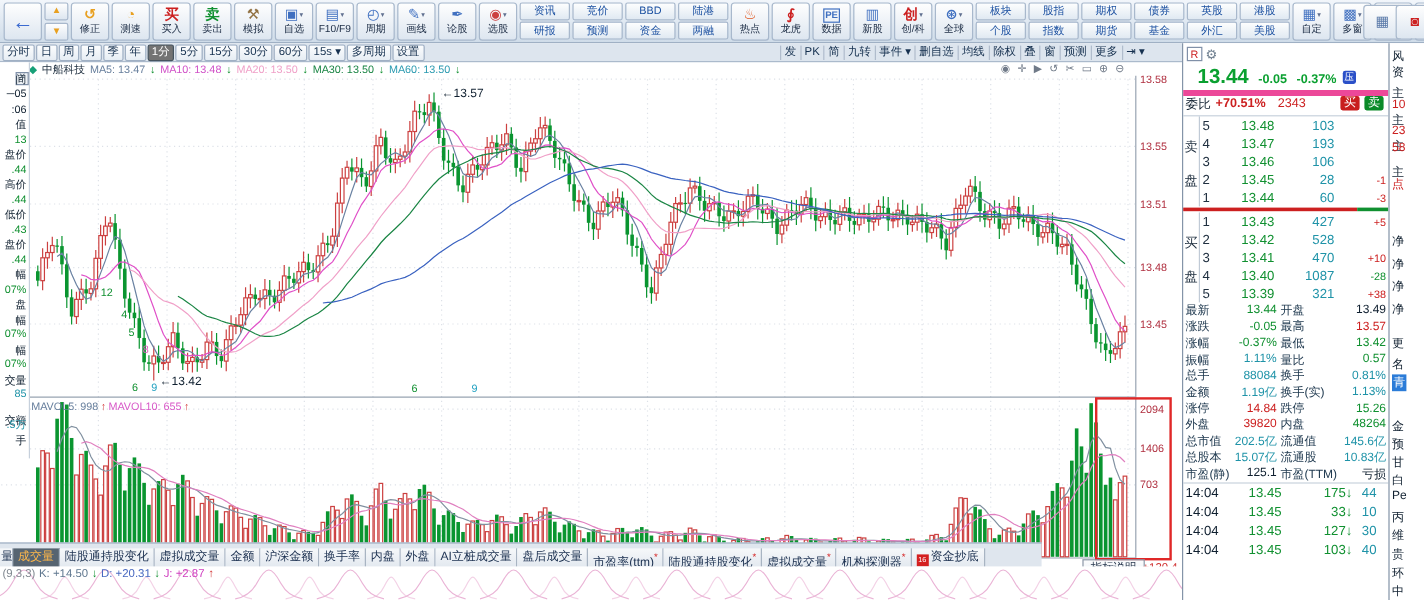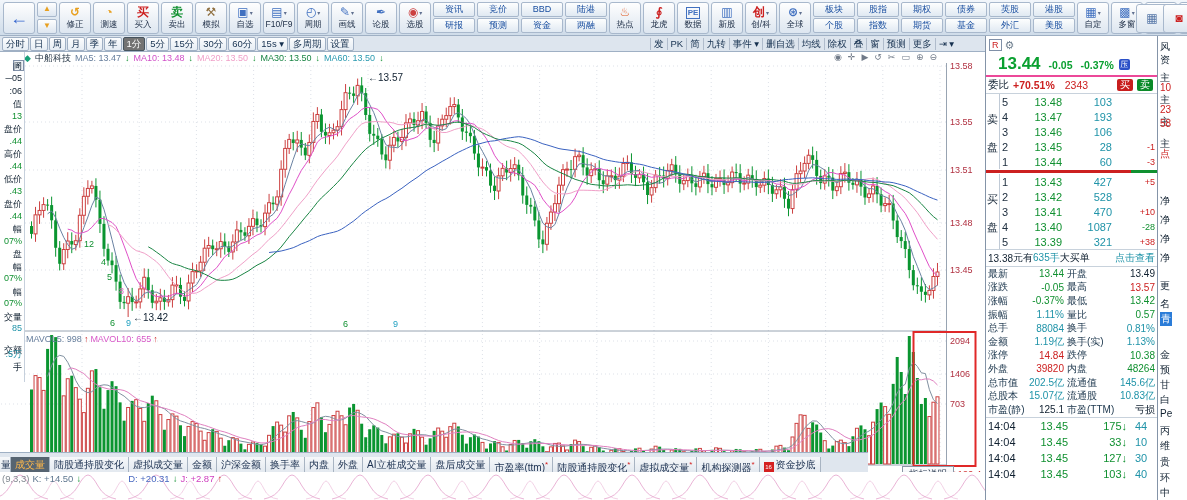--- a/index.html
+++ b/index.html
@@ -63,21 +63,21 @@
                border-left:1px solid #8494a8;font-size:11px;box-sizing:border-box;color:#102030;}
   .q-head{height:18px;display:flex;align-items:center;}
   .rbadge{border:1px solid #8090a8;color:#cc2020;font-size:9px;line-height:10px;padding:0 2px;margin:0 3px;}
   .q-title{flex:1;text-align:center;color:#12949c;font-weight:bold;font-size:13.5px;white-space:nowrap;}
   .q-gear{color:#708090;font-size:11px;margin-right:4px;}
   .q-price{display:flex;align-items:baseline;padding-left:12px;height:21px;}
   .q-price .big{font-size:17px;font-weight:bold;color:#0aa030;}
   .q-price .chg{font-size:10.5px;color:#0aa030;margin-left:8px;font-weight:bold;}
   .q-badge{display:inline-block;background:#2b50c8;color:#fff;font-size:8px;line-height:11px;width:11px;text-align:center;
            border-radius:2px;margin-left:5px;align-self:center;}
-  .q-weibi{display:flex;align-items:center;height:16px;border-top:2px solid #ec4899;border-bottom:1px solid #c8d2dc;
+  .q-weibi{display:flex;height:16px;border-top:5px solid #ec4899;border-bottom:1px solid #c8d2dc;
            font-size:10.5px;padding:0 2px;}
   .q-weibi .wv{color:#cc2020;font-weight:bold;margin-left:4px;}
   .q-weibi .wc{color:#cc2020;margin-left:10px;}
   .bsbtn{width:16px;height:12px;line-height:12px;text-align:center;color:#fff;font-size:10px;border-radius:2px;margin-left:4px;}
   .bsbtn.b{background:#c81e1e;margin-left:auto;}
   .bsbtn.s{background:#0a8a28;margin-right:2px;}
   .lvlblock{display:flex;}
   .sidecol{width:13px;position:relative;border-right:1px solid #c0cad6;color:#203040;font-size:11px;}
   .sidecol span{position:absolute;left:1px;}
   .lvlrows{flex:1;}
@@ -1120,21 +1120,21 @@
         <div class="tab"><span>机构探测器</span><span class="mk">*</span></div>
         <div class="tab"><span class="ric">16</span><span>资金抄底</span></div>
       </div>
     <div id="ind-note">指标说明</div>
     <div id="vol-extra">+120.4</div>
     <div id="kdj">
       <svg width="985" height="28" id="kdjsvg">
           <path d="M34,27 Q44,26 48,17 Q52,9 54,9 Q56,9 60,17 Q64,26 74,27 M102,27 Q112,26 116,17 Q120,9 122,9 Q124,9 128,17 Q132,26 142,27 M170,27 Q180,26 184,17 Q188,9 190,9 Q192,9 196,17 Q200,26 210,27 M238,27 Q248,26 252,17 Q256,9 258,9 Q260,9 264,17 Q268,26 278,27 M306,27 Q316,26 320,17 Q324,9 326,9 Q328,9 332,17 Q336,26 346,27 M374,27 Q384,26 388,17 Q392,9 394,9 Q396,9 400,17 Q404,26 414,27 M442,27 Q452,26 456,17 Q460,9 462,9 Q464,9 468,17 Q472,26 482,27 M510,27 Q520,26 524,17 Q528,9 530,9 Q532,9 536,17 Q540,26 550,27 M578,27 Q588,26 592,17 Q596,9 598,9 Q600,9 604,17 Q608,26 618,27 M646,27 Q656,26 660,17 Q664,9 666,9 Q668,9 672,17 Q676,26 686,27 M714,27 Q724,26 728,17 Q732,9 734,9 Q736,9 740,17 Q744,26 754,27 M782,27 Q792,26 796,17 Q800,9 802,9 Q804,9 808,17 Q812,26 822,27 M850,27 Q860,26 864,17 Q868,9 870,9 Q872,9 876,17 Q880,26 890,27 M918,27 Q928,26 932,17 Q936,9 938,9 Q940,9 944,17 Q948,26 958,27 M986,27 Q996,26 1000,17 Q1004,9 1006,9 Q1008,9 1012,17 Q1016,26 1026,27 " fill="none" stroke="#f3d2e6" stroke-width="1"></path>
           <path d="M-8,27 Q4,25 10,14 Q16,3 20,3 Q24,3 30,14 Q36,25 48,27 M60,27 Q72,25 78,14 Q84,3 88,3 Q92,3 98,14 Q104,25 116,27 M128,27 Q140,25 146,14 Q152,3 156,3 Q160,3 166,14 Q172,25 184,27 M196,27 Q208,25 214,14 Q220,3 224,3 Q228,3 234,14 Q240,25 252,27 M264,27 Q276,25 282,14 Q288,3 292,3 Q296,3 302,14 Q308,25 320,27 M332,27 Q344,25 350,14 Q356,3 360,3 Q364,3 370,14 Q376,25 388,27 M400,27 Q412,25 418,14 Q424,3 428,3 Q432,3 438,14 Q444,25 456,27 M468,27 Q480,25 486,14 Q492,3 496,3 Q500,3 506,14 Q512,25 524,27 M536,27 Q548,25 554,14 Q560,3 564,3 Q568,3 574,14 Q580,25 592,27 M604,27 Q616,25 622,14 Q628,3 632,3 Q636,3 642,14 Q648,25 660,27 M672,27 Q684,25 690,14 Q696,3 700,3 Q704,3 710,14 Q716,25 728,27 M740,27 Q752,25 758,14 Q764,3 768,3 Q772,3 778,14 Q784,25 796,27 M808,27 Q820,25 826,14 Q832,3 836,3 Q840,3 846,14 Q852,25 864,27 M876,27 Q888,25 894,14 Q900,3 904,3 Q908,3 914,14 Q920,25 932,27 M944,27 Q956,25 962,14 Q968,3 972,3 Q976,3 982,14 Q988,25 1000,27 " fill="none" stroke="#eab4d6" stroke-width="1"></path>
         </svg>
-      <div id="kdj-text"><span style="color: rgb(128, 136, 144);">(9,3,3)</span><span style="color: rgb(96, 120, 144);">K: +14.50</span><span style="color: rgb(16, 144, 48);">↓</span><span style="color: rgb(72, 104, 192); margin-left: 44px;">D: +20.31</span><span style="color: rgb(16, 144, 48);">↓</span><span style="color: rgb(208, 64, 192);">J: +2.87</span><span style="color: rgb(208, 48, 48);">↑</span></div>
+      <div id="kdj-text"><span style="color: rgb(128, 136, 144);">(9,3,3)</span><span style="color: rgb(96, 120, 144);">K: +14.50</span><span style="color: rgb(16, 144, 48);">↓</span><span style="color: rgb(72, 104, 192);">D: +20.31</span><span style="color: rgb(16, 144, 48);">↓</span><span style="color: rgb(208, 64, 192);">J: +2.87</span><span style="color: rgb(208, 48, 48);">↑</span></div>
     </div>
   </div>
 
   <div id="quote-panel">
       <div class="q-head">
         <span class="rbadge">R</span>
         <span class="q-gear">⚙</span>
       </div>
       <div class="q-price">
         <span class="big">13.44</span>
@@ -1222,27 +1222,20 @@
             <span class="dlt cg">-28</span>
           </div>
           <div class="qrow">
             <span class="lvl">5</span>
             <span class="prc">13.39</span>
             <span class="vol">321</span>
             <span class="dlt cr">+38</span>
           </div>
         </div>
       </div>
-      <div class="bigorder">
-        <span class="cd">13.38</span>
-        <span class="cd">元有 </span>
-        <span class="ct">635手</span>
-        <span class="cd"> 大买单</span>
-        <span class="lnk">点击查看</span>
-      </div>
       <div class="statrow">
         <span class="sl1">最新</span>
         <span class="sv1 cg">13.44</span>
         <span class="sl2">开盘</span>
         <span class="sv2 cd">13.49</span>
       </div>
       <div class="statrow">
         <span class="sl1">涨跌</span>
         <span class="sv1 cg">-0.05</span>
         <span class="sl2">最高</span>
@@ -1269,21 +1262,21 @@
       <div class="statrow">
         <span class="sl1">金额</span>
         <span class="sv1 ct">1.19亿</span>
         <span class="sl2">换手(实)</span>
         <span class="sv2 ct">1.13%</span>
       </div>
       <div class="statrow">
         <span class="sl1">涨停</span>
         <span class="sv1 cr">14.84</span>
         <span class="sl2">跌停</span>
-        <span class="sv2 cg">10.38</span>
+        <span class="sv2 cg">15.26</span>
       </div>
       <div class="statrow">
         <span class="sl1">外盘</span>
         <span class="sv1 cr">39820</span>
         <span class="sl2">内盘</span>
         <span class="sv2 cg">48264</span>
       </div>
       <div class="statrow">
         <span class="sl1">总市值</span>
         <span class="sv1 ct">202.5亿</span>

